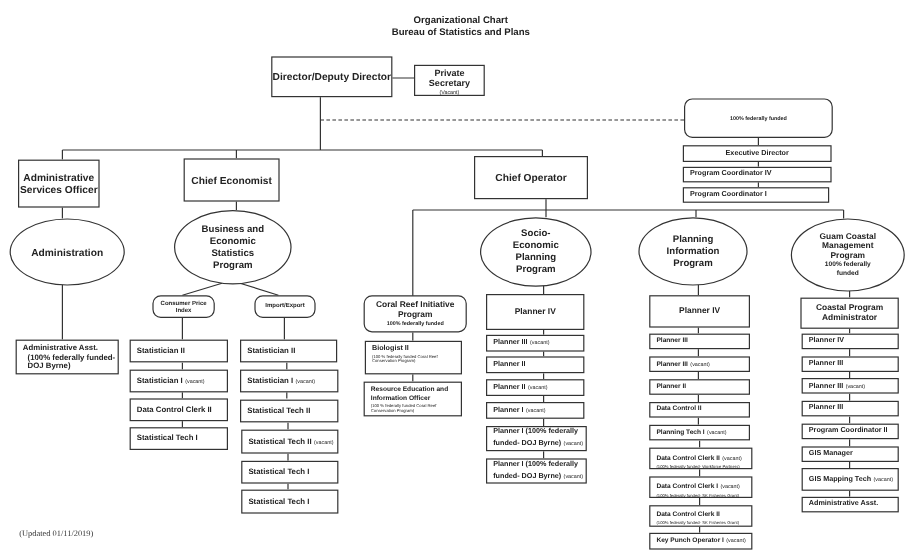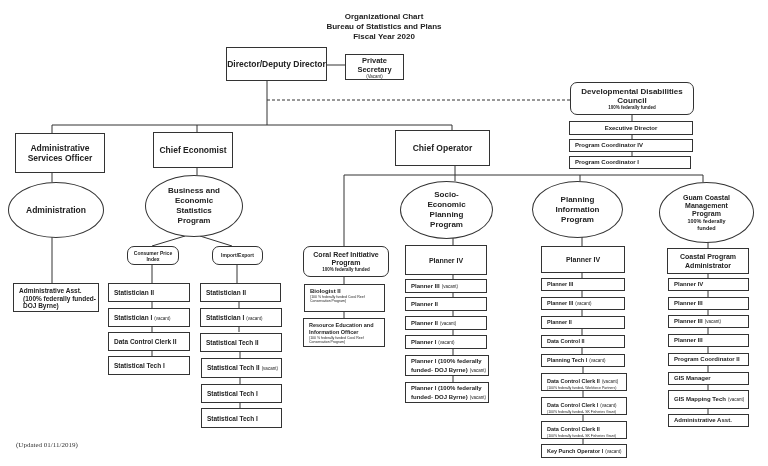--- a/index.html
+++ b/index.html
@@ -92,46 +92,44 @@
     <line x1="708" y1="347" x2="708" y2="353"></line>
     <line x1="708" y1="366" x2="708" y2="372"></line>
     <line x1="708" y1="385" x2="708" y2="390"></line>
     <line x1="708" y1="409" x2="708" y2="414"></line>
   </g>
 </svg>
 
 <div class="title">
   <div>Organizational Chart</div>
   <div>Bureau of Statistics and Plans</div>
-  <div>Fiscal Year 2020</div>
 </div>
 
 <div class="box big" style="left:226px;top:47px;width:101px;height:34px;">
   <span>Director/Deputy Director</span>
 </div>
 <div class="box" style="left:345px;top:54px;width:59px;height:26px;">
   <span>Private Secretary</span>
   <span class="sub" style="font-weight:normal;">(Vacant)</span>
 </div>
 
 <div class="box round" style="left:570px;top:82px;width:124px;height:33px;font-size:8px;">
-  <span>Developmental Disabilities Council</span>
   <span class="sub">100% federally funded</span>
 </div>
 <div class="box" style="left:569px;top:121px;width:124px;height:14px;font-size:6px;">
     <span>Executive Director</span>
   </div>
 <div class="box left mid" style="left:569px;top:139px;width:124px;height:13px;font-size:6px;">
     <span>Program Coordinator IV</span>
   </div>
 <div class="box left mid" style="left:569px;top:156px;width:122px;height:13px;font-size:6px;">
     <span>Program Coordinator I</span>
   </div>
 
-<div class="box big" style="left:15px;top:133px;width:90px;height:40px;">
+<div class="box big" style="left:15px;top:133px;width:68px;height:40px;">
     <span>Administrative Services Officer</span>
   </div>
 <div class="ell" style="left:8px;top:182px;width:96px;height:56px;font-size:8.5px;">
     <span>Administration</span>
   </div>
 <div class="box left" style="left:13px;top:283px;width:86px;height:29px;font-size:6.5px;line-height:7.5px;">
   <span>Administrative Asst.</span>
   <span style="padding-left:4px;">(100% federally funded- DOJ Byrne)</span>
 </div>
 

